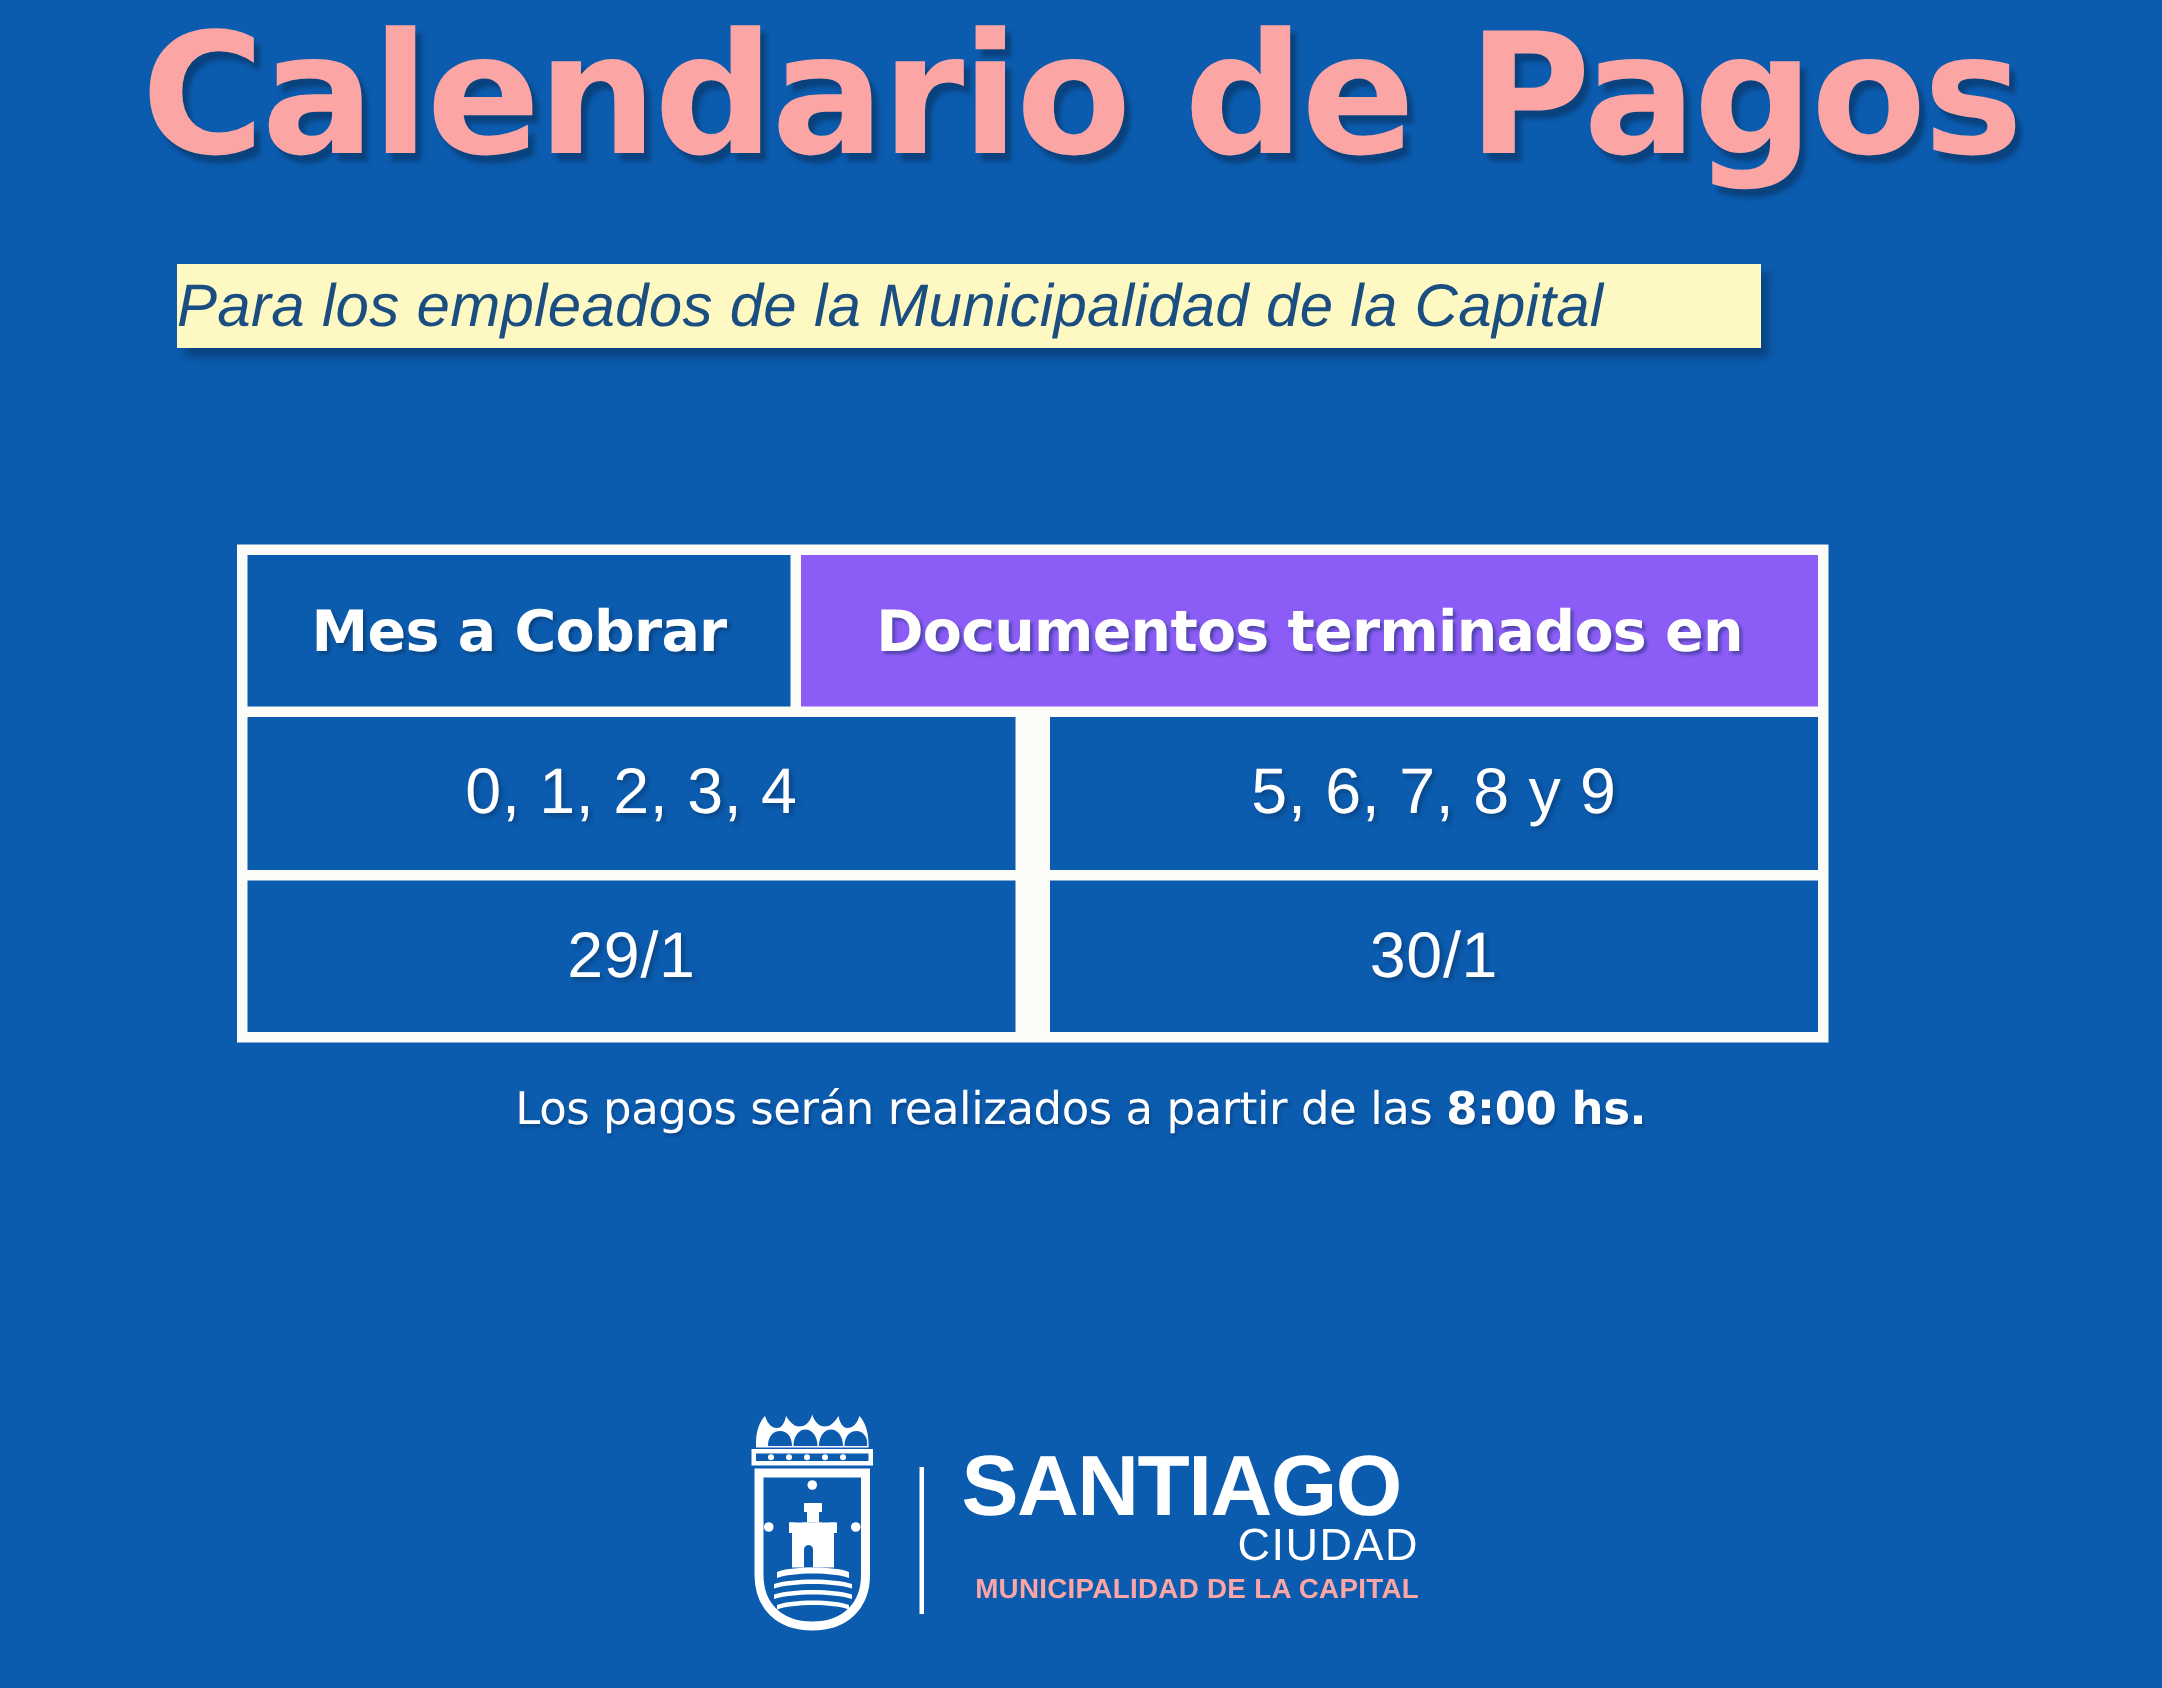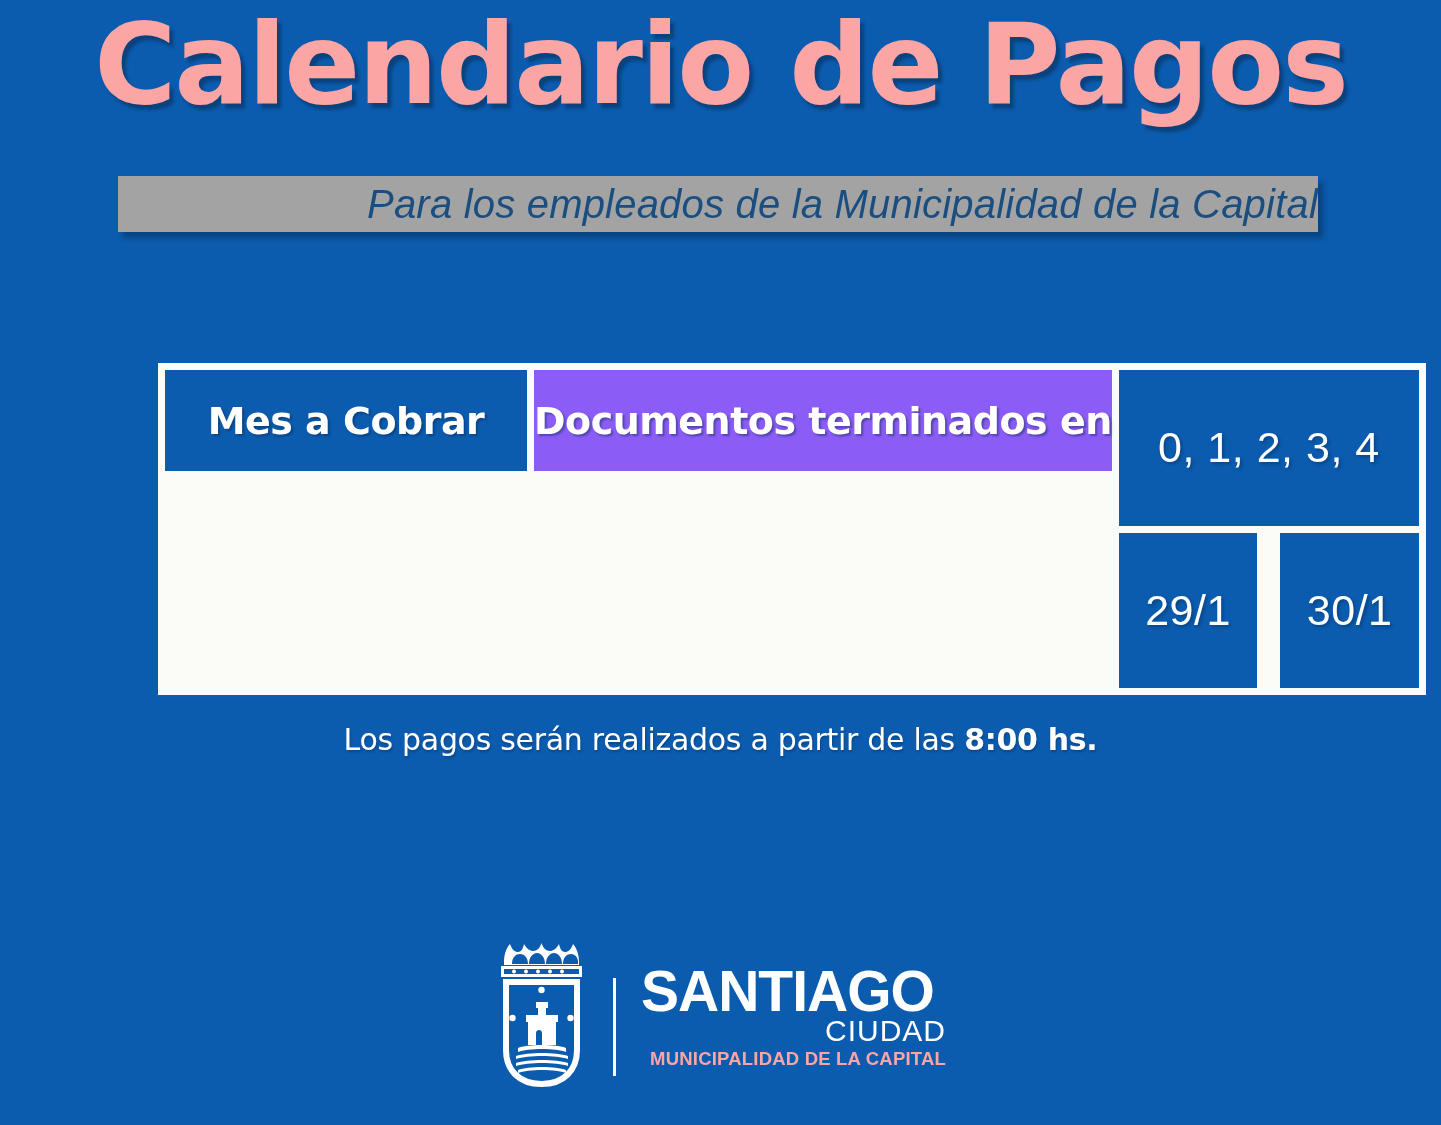--- a/index.html
+++ b/index.html
@@ -30,49 +30,50 @@
     letter-spacing: -2px;
     text-shadow: 4px 5px 3px rgba(10, 45, 85, 0.55);
     white-space: nowrap;
   }
 
   
   .subtitle-banner {
     position: absolute;
     left: 118px;
     top: 176px;
-    width: 1200px;
+    width: 1056px;
     height: 56px;
-    background: #a3a3a3;
+    background: #fef9c3;
     box-shadow: 5px 6px 5px rgba(8, 40, 76, 0.45);
     display: flex;
     align-items: center;
-    justify-content: flex-end;
+    justify-content: flex-start;
   }
   .subtitle-text {
     font-family: "Liberation Sans", sans-serif;
     font-style: italic;
     font-weight: normal;
     font-size: 40px;
     color: #1B4E80;
     letter-spacing: 0.2px;
     white-space: nowrap;
   }
 
   
   .table-wrap {
     position: absolute;
     left: 158px;
     top: 363px;
-    width: 1268px;
+    width: 1061px;
     height: 332px;
     background: #FBFBF8;
     box-sizing: border-box;
     padding: 7px;
     display: flex;
+    flex-direction: column;
     gap: 7px;
   }
   .t-row {
     display: flex;
     gap: 7px;
   }
   .t-row.header { height: 101px; flex: none; }
   .t-row.body   { flex: 1; }
 
   .cell {
@@ -228,20 +229,21 @@
   <div class="t-row header">
     <div class="cell cell-month-head">Mes a Cobrar</div>
     <div class="cell cell-docs-head">Documentos terminados en</div>
   </div>
 
   <div class="t-row body">
 
     <div class="digits-col">
       <div class="digits-row">
         <div class="cell cell-digits">0, 1, 2, 3, 4</div>
+        <div class="cell cell-digits">5, 6, 7, 8 y 9</div>
       </div>
       <div class="digits-row">
         <div class="cell cell-digits">29/1</div>
         <div class="cell cell-digits">30/1</div>
       </div>
     </div>
   </div>
 
 </div>
 

